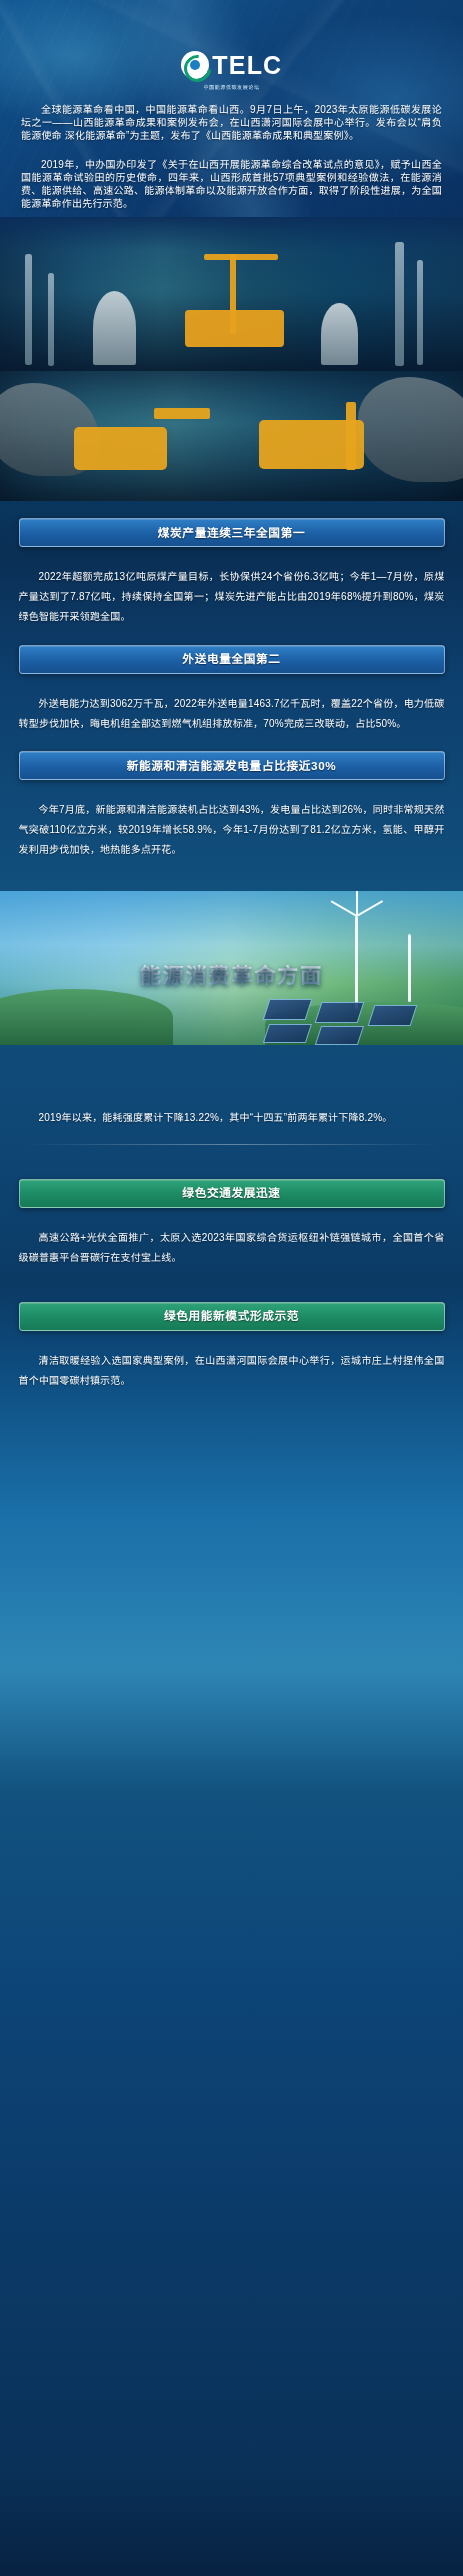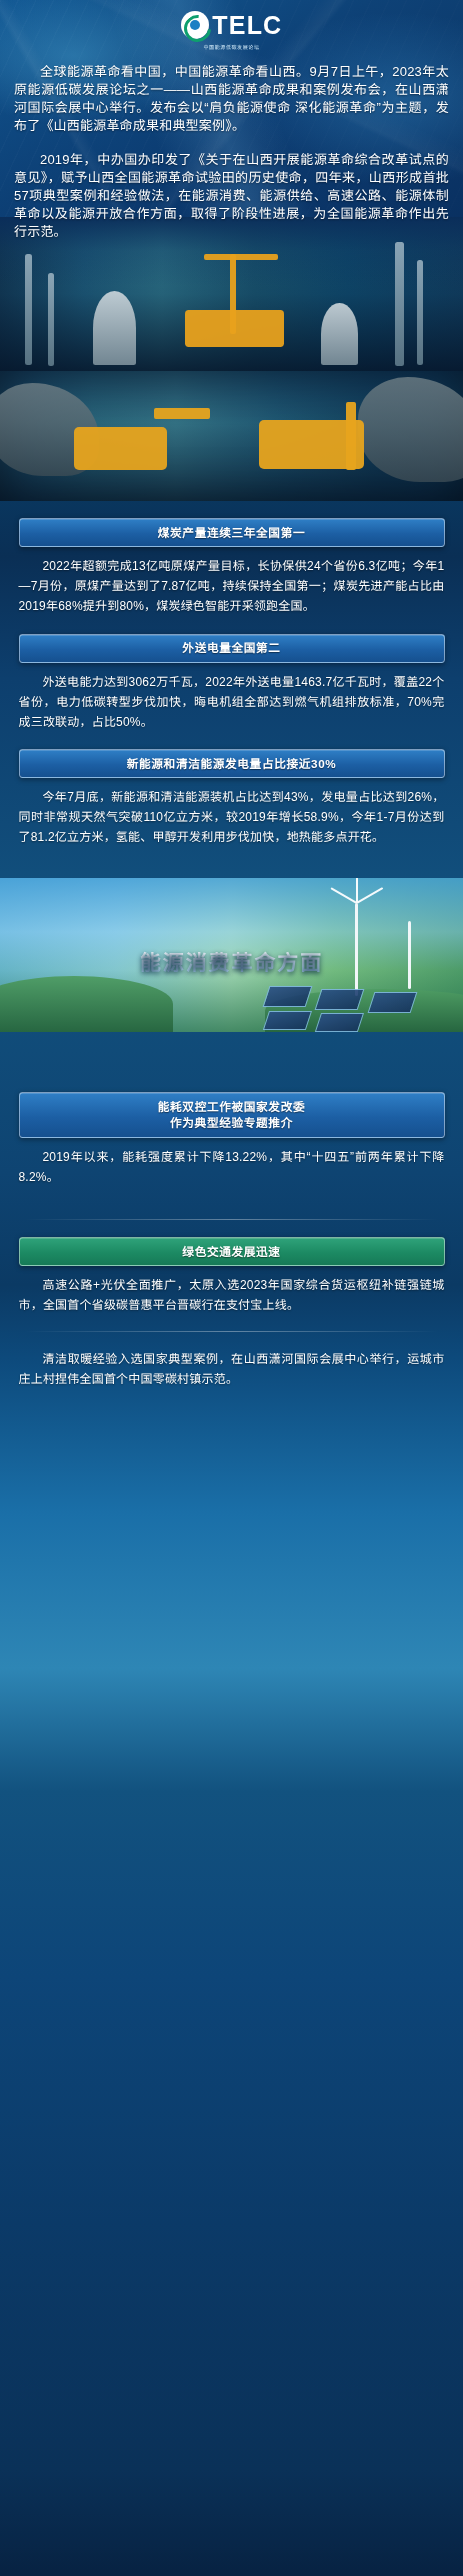--- a/index.html
+++ b/index.html
@@ -67,20 +67,21 @@
   .logo-wrap {
     position: relative;
     padding-top: 11px;
     text-align: center;
     z-index: 4;
   }
   .logo {
     display: inline-flex;
     align-items: center;
     gap: 3.7px;
+    margin-top: 40px;
   }
   .logo-mark {
     width: 28px; height: 28px;
     border-radius: 50%;
     background: #ffffff;
     position: relative;
     display: inline-block;
   }
   .logo-mark:before {
     content:"";
@@ -135,24 +136,24 @@
     position:absolute;
     background:#e8a11c;
     opacity:.95;
   }
 
   
   .para {
     position: relative;
     z-index: 5;
     color: #ffffff;
-    font-size: 13px;
-    line-height: 18px;
+    font-size: 10px;
+    line-height: 13px;
     letter-spacing: 0.2px;
-    margin: 0 14px;
+    margin: 0 21px;
     text-align: justify;
     text-indent: 2em;
     text-shadow: 0 0.6px 1.9px rgba(0,0,0,.45);
   }
   .para.first { padding-top: 13.6px; }
   .para + .para { margin-top: 16px; }
 
   
   .section-banner {
     position: relative;
@@ -248,23 +249,23 @@
     border-radius: 3.7px;
     background: linear-gradient(180deg,#2f7fc6 0%, #1c5fa4 55%, #15508f 100%);
     border: 0.6px solid rgba(255,255,255,.45);
     box-shadow: 0 1.9px 5px rgba(0,0,0,.35), inset 0 0.6px 0 rgba(255,255,255,.35);
     text-shadow: 0 0.6px 1.2px rgba(0,0,0,.5);
   }
   .card-title.green {
     background: linear-gradient(180deg,#2fa37a 0%, #1c8a63 55%, #167a57 100%);
   }
   .card-body {
-    margin-top: 9px;
+    margin-top: 20px;
     color: #ffffff;
-    font-size: 12px;
+    font-size: 10px;
     line-height: 20px;
     letter-spacing: 0.2px;
     text-align: justify;
     text-indent: 2em;
     text-shadow: 0 0.6px 1.9px rgba(0,0,0,.45);
   }
   .divider {
     margin: 16px 25px 0;
     height: 0.6px;
     background: linear-gradient(90deg, transparent, rgba(255,255,255,.35), transparent);
@@ -343,33 +344,32 @@
     <div class="panel" style="left:266px;top:133px;width:43px;height:18.5px;"></div>
     <div class="panel" style="left:318px;top:135px;width:43px;height:18.5px;"></div>
   </div>
 
   <div class="section-banner" style="margin-top:-93px;">
     <span class="txt">能源消费革命方面</span>
   </div>
   <div style="height:86px;"></div>
 
   <div class="card">
-    <span class="card-title" style="white-space:pre-line;">能耗双控工作被国家发改委
-作为典型经验专题推介</span>
     <p class="card-body">2019年以来，能耗强度累计下降13.22%，其中“十四五”前两年累计下降8.2%。</p>
   </div>
   <div class="divider"></div>
 
   <div class="divider"></div>
 
   <div class="card">
     <span class="card-title green">绿色交通发展迅速</span>
     <p class="card-body">高速公路+光伏全面推广，太原入选2023年国家综合货运枢纽补链强链城市，全国首个省级碳普惠平台晋碳行在支付宝上线。</p>
   </div>
   <div class="divider"></div>
 
   <div class="card">
+    <span class="card-title green">绿色用能新模式形成示范</span>
     <p class="card-body">清洁取暖经验入选国家典型案例，在山西潇河国际会展中心举行，运城市庄上村捏伟全国首个中国零碳村镇示范。</p>
   </div>
 
   <div class="bottom-pad"></div>
 </div>
 
 
 </body></html>

